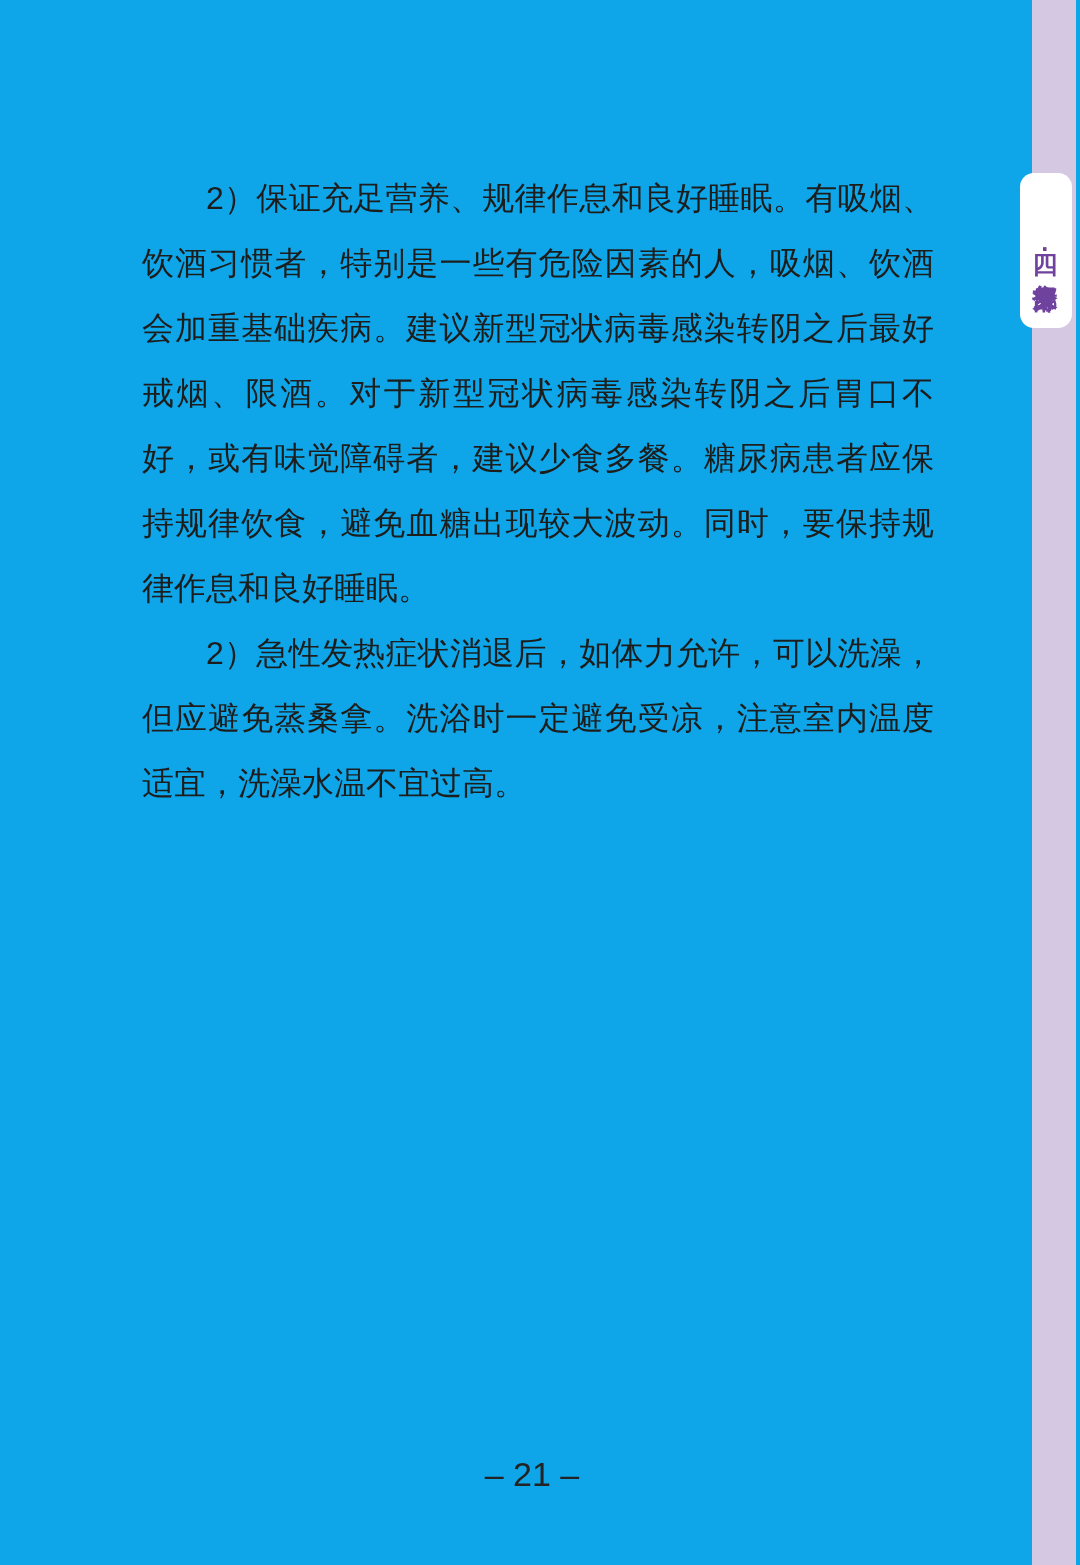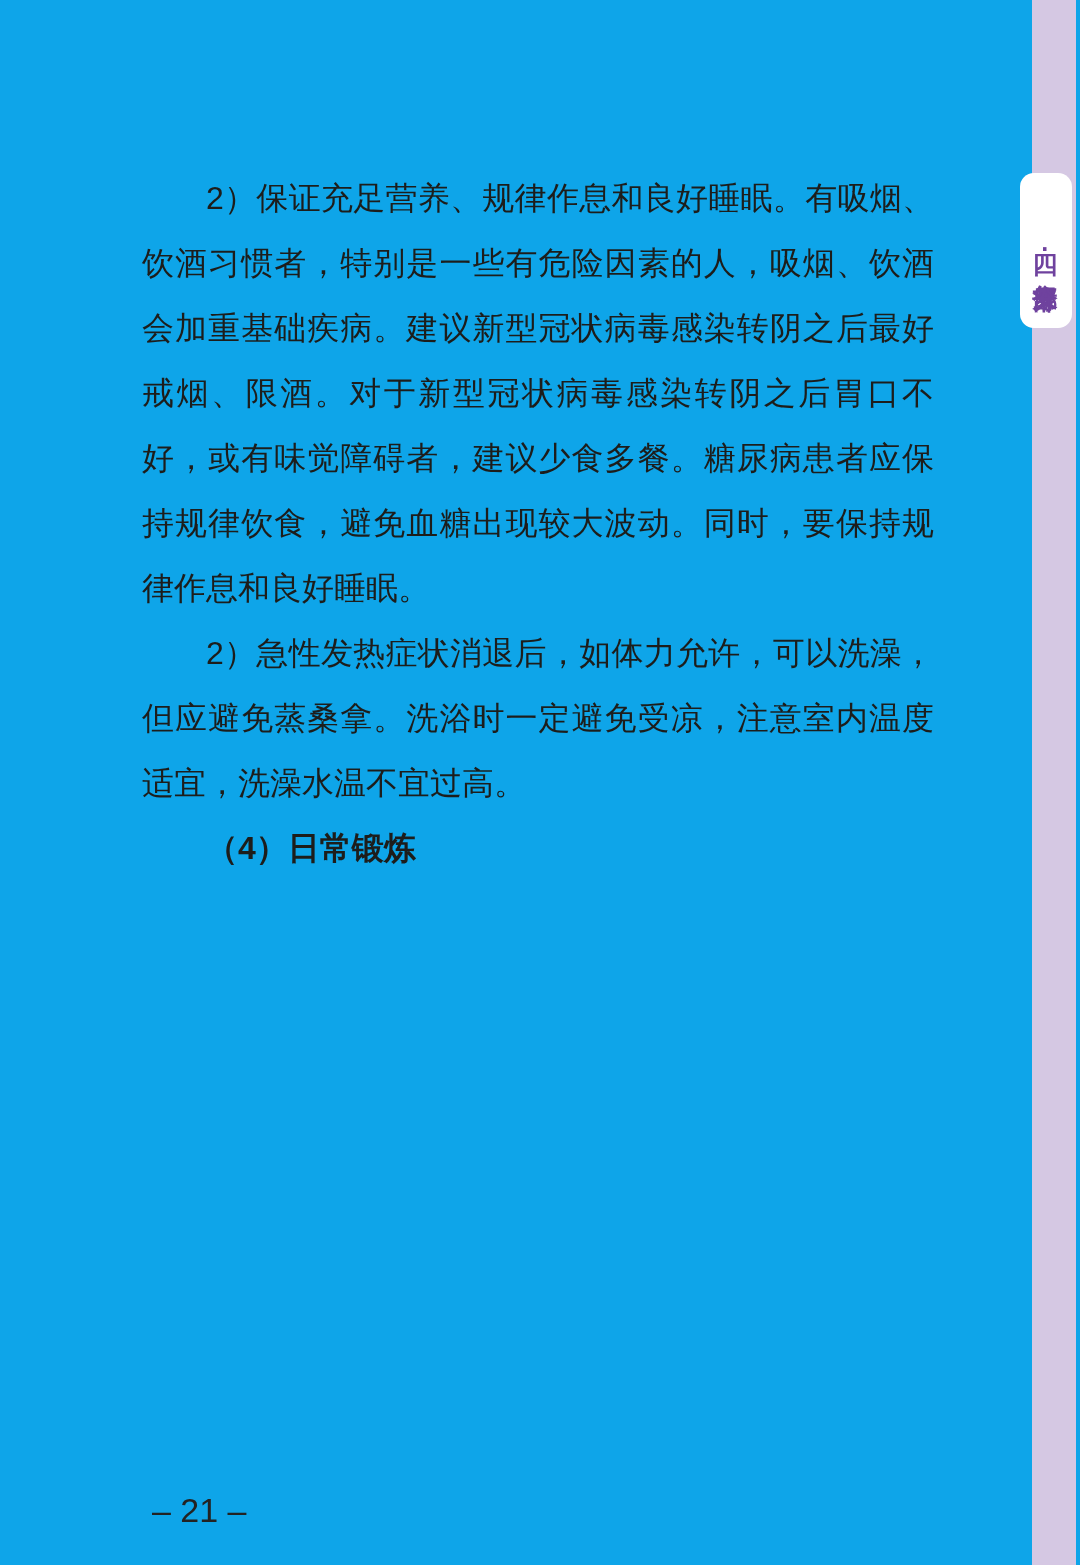--- a/index.html
+++ b/index.html
@@ -62,38 +62,36 @@
     text-orientation: upright;
     font-size: 25px;
     font-weight: bold;
     letter-spacing: 1px;
     color: #6f429e;
     white-space: nowrap;
   }
   
   .footer {
     position: absolute;
-    left: 152px;
+    left: 136px;
     top: 1455px;
     width: 792px;
-    text-align: left;
+    text-align: center;
     font-size: 34px;
     color: #232323;
-    margin-top: 36px;
   }
 </style>
 </head>
 <body>
 
 <div class="page">
 
   <div class="text-content">
       <p class="body">2）保证充足营养、规律作息和良好睡眠。有吸烟、饮酒习惯者，特别是一些有危险因素的人，吸烟、饮酒会加重基础疾病。建议新型冠状病毒感染转阴之后最好戒烟、限酒。对于新型冠状病毒感染转阴之后胃口不好，或有味觉障碍者，建议少食多餐。糖尿病患者应保持规律饮食，避免血糖出现较大波动。同时，要保持规律作息和良好睡眠。</p>
       <p class="body">2）急性发热症状消退后，如体力允许，可以洗澡，但应避免蒸桑拿。洗浴时一定避免受凉，注意室内温度适宜，洗澡水温不宜过高。</p>
-      <p class="heading">（4）日常锻炼</p>
     </div>
 
   <div class="sidebar-strip">
     <div class="sidebar-tab">
       <span class="sidebar-tab-text">四·康复部分</span>
     </div>
   </div>
 
   <div class="footer">– 21 –</div>
 

